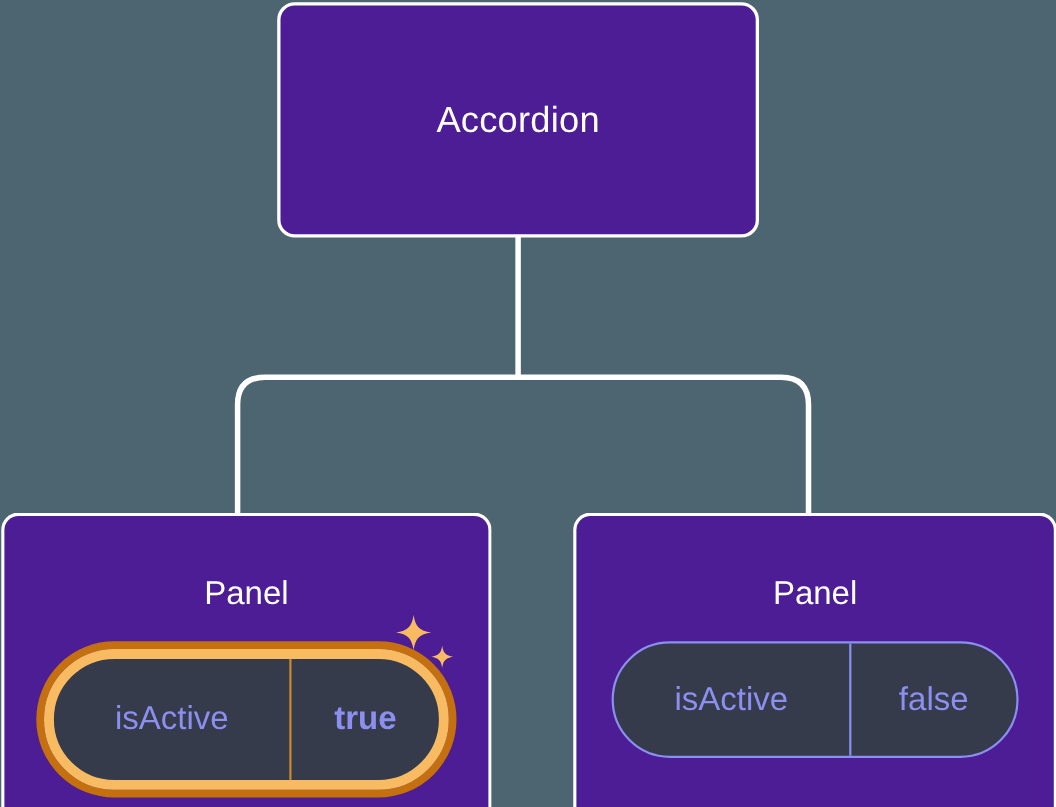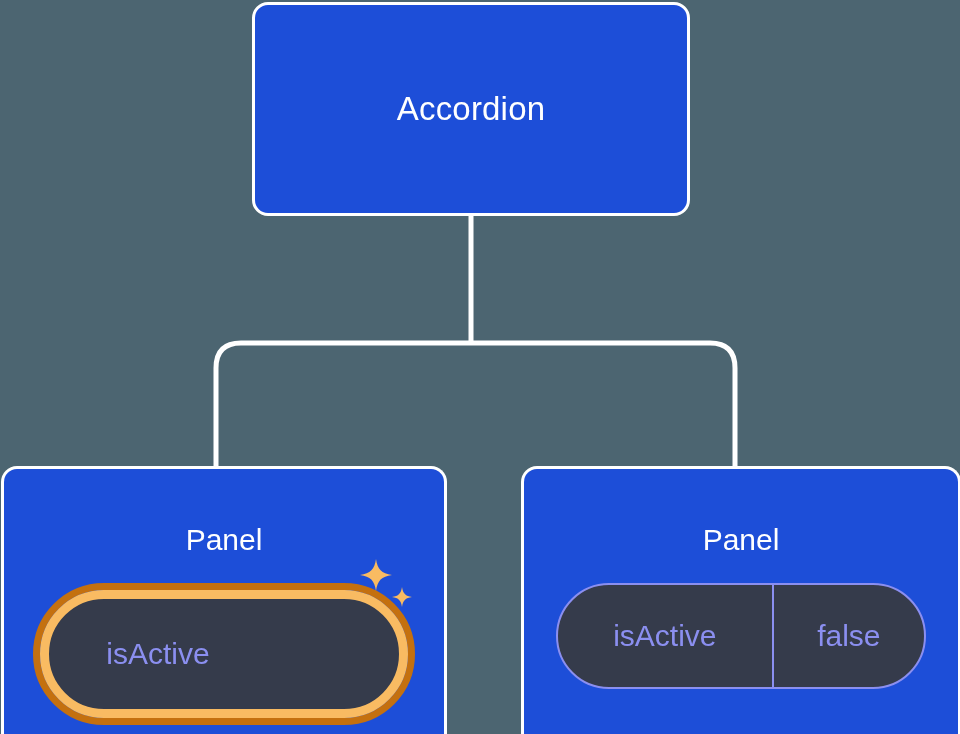--- a/index.html
+++ b/index.html
@@ -27,21 +27,21 @@
     top: 0;
     width: 960px;
     height: 734px;
     pointer-events: none;
   }
 
   
   .node {
     position: absolute;
     box-sizing: border-box;
-    background: #1d4ed8;
+    background: #4c1d95;
     border: 3px solid #ffffff;
     border-radius: 16px;
     display: flex;
     flex-direction: column;
     align-items: center;
   }
   .node-root {
     left: 252px;
     top: 2px;
     width: 438px;
@@ -174,20 +174,21 @@
     <div class="node-title">Accordion</div>
   </div>
 
   <div class="node node-panel node-panel-left">
     <div class="panel-title">Panel</div>
 
     <div class="pill-wrap">
       <div class="pill-highlight-outer">
         <div class="pill pill-highlight-inner">
           <div class="pill-key">isActive</div>
+          <div class="pill-val">true</div>
         </div>
       </div>
 
       <svg class="sparkles" viewBox="0 0 64 64" xmlns="http://www.w3.org/2000/svg">
         <path class="sparkle sparkle-big-path" d="M 20 2 C 21.6 12.6 25.4 16.4 36 18 C 25.4 19.6 21.6 23.4 20 34 C 18.4 23.4 14.6 19.6 4 18 C 14.6 16.4 18.4 12.6 20 2 Z"></path>
         <path class="sparkle sparkle-small-path" d="M 46 30 C 47 36.6 49.4 39 56 40 C 49.4 41 47 43.4 46 50 C 45 43.4 42.6 41 36 40 C 42.6 39 45 36.6 46 30 Z"></path>
       </svg>
     </div>
   </div>
 

